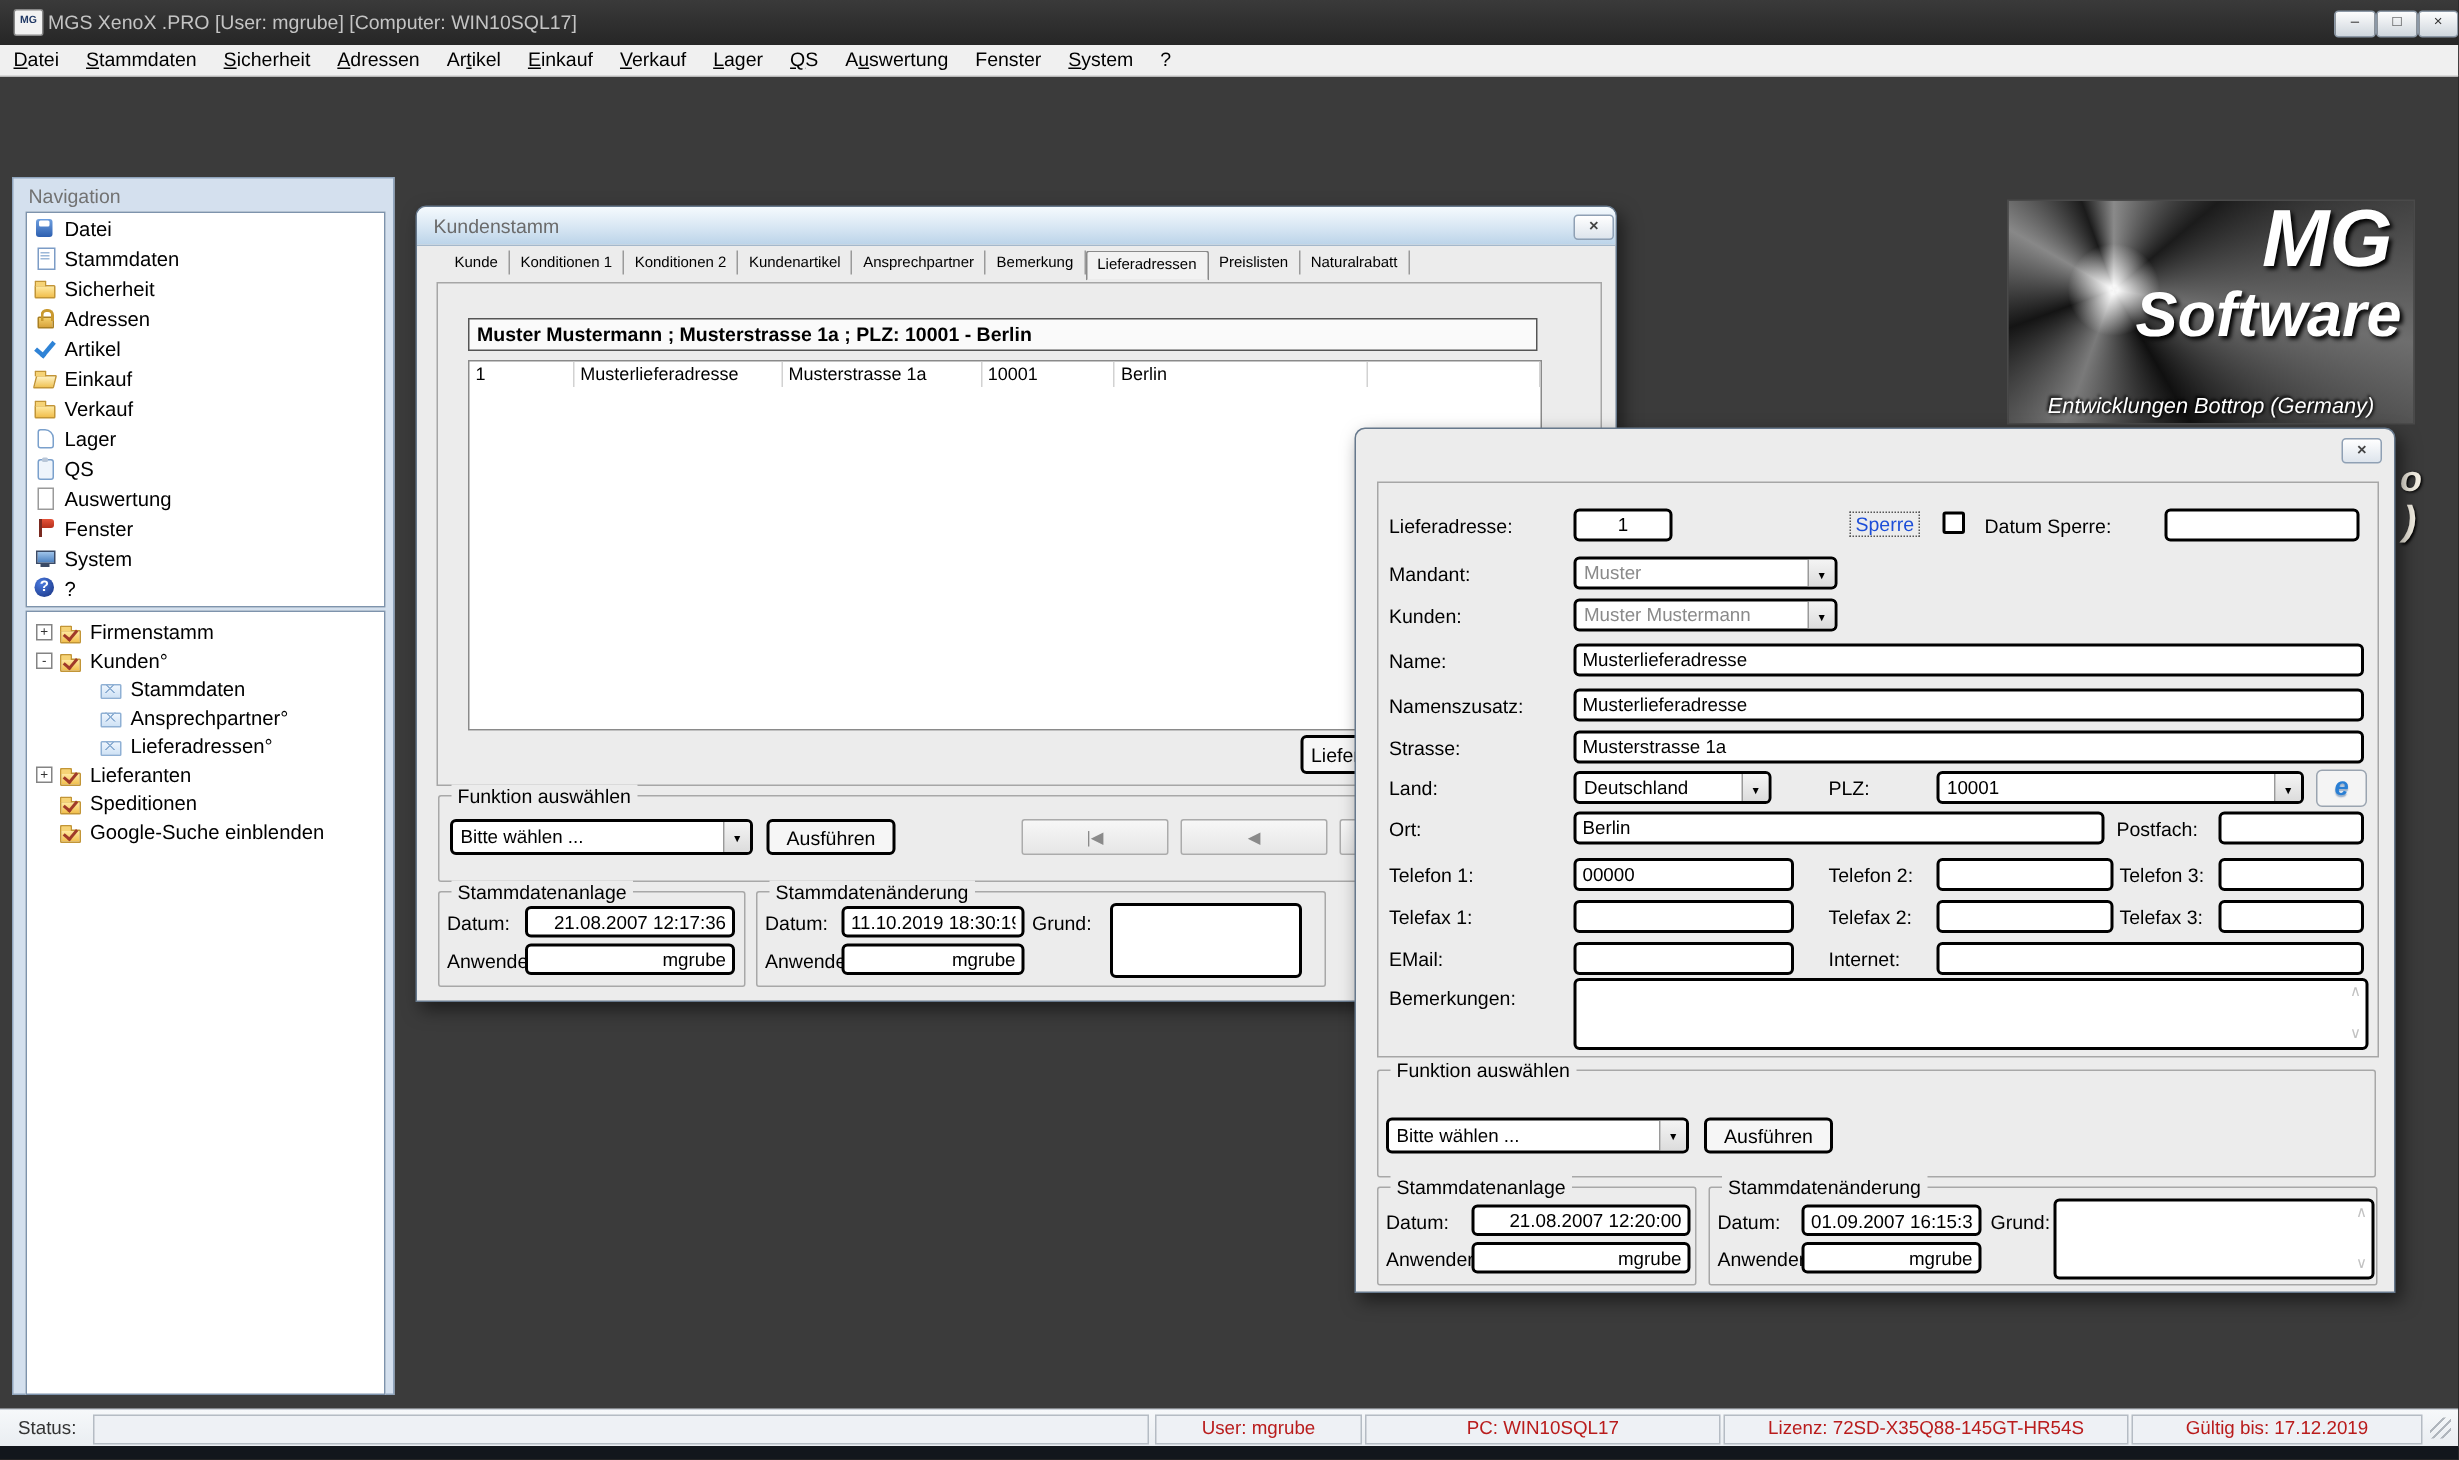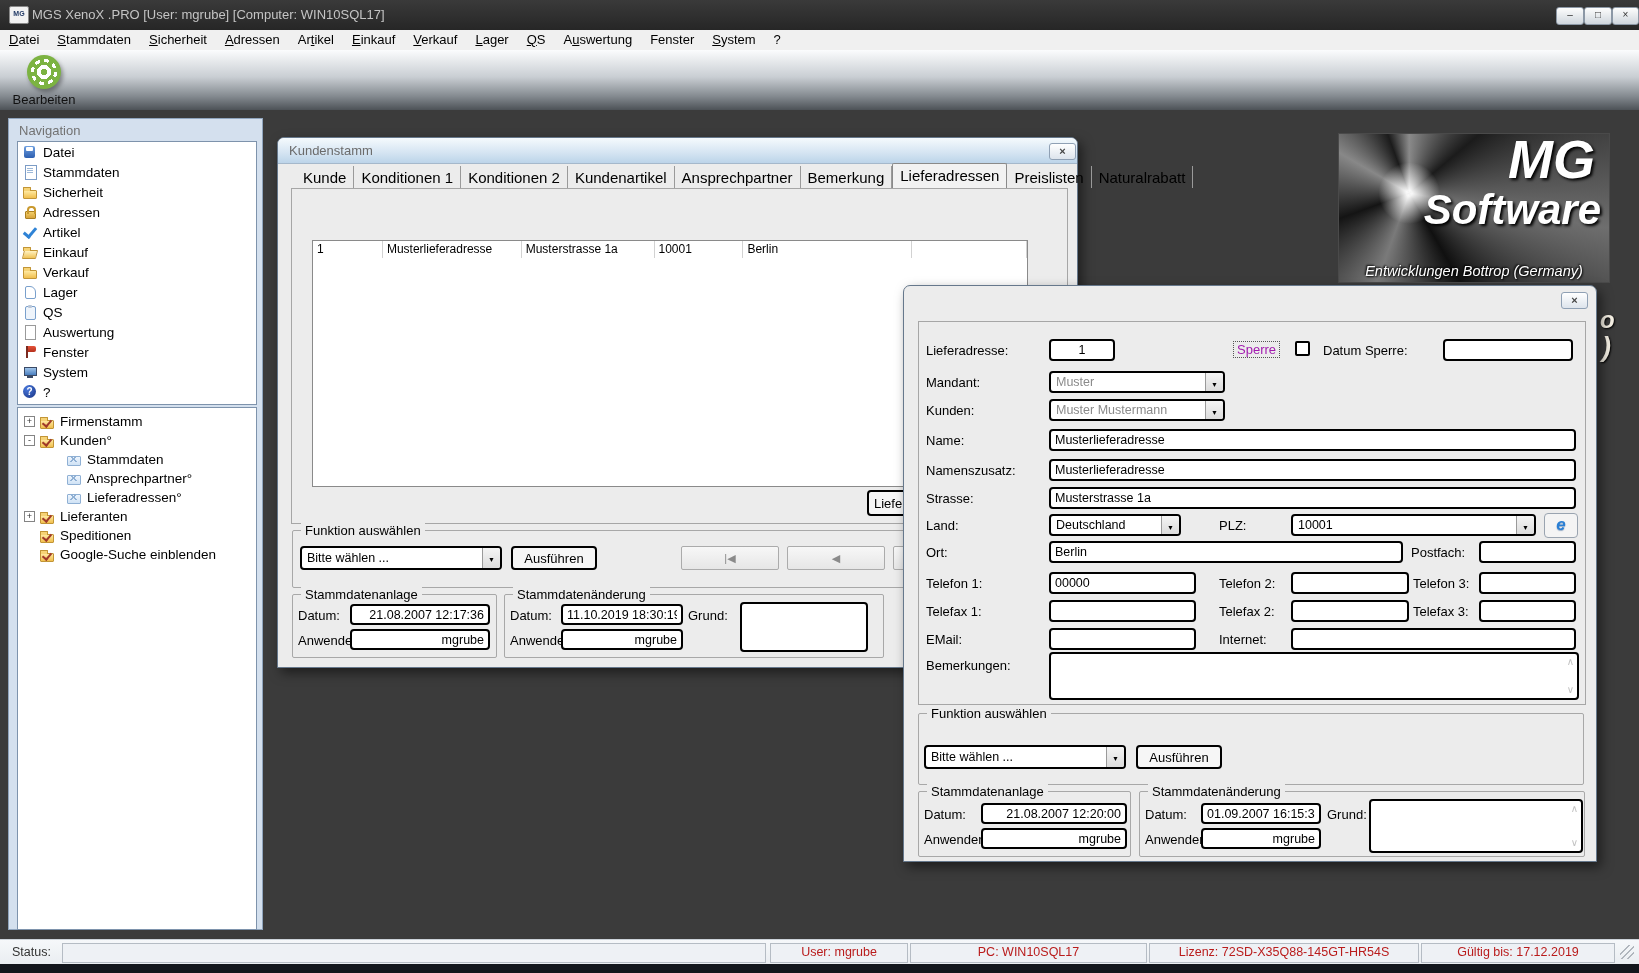--- a/index.html
+++ b/index.html
@@ -65,21 +65,21 @@
   .ni-help::before{content:"?";position:absolute;left:1px;top:1px;width:13px;height:13px;background:radial-gradient(circle at 35% 30%,#4a7ae0,#16307e);border-radius:50%;color:#fff;font-size:10px;font-weight:bold;text-align:center;line-height:13px;}
   .ti-envelope::before{content:"";position:absolute;left:1px;top:4px;width:12px;height:8px;background:linear-gradient(#eef5fd,#cfe2f5);border:1px solid #8fb0d4;border-radius:1px;}
   .ti-envelope::after{content:"";position:absolute;left:2px;top:4px;width:11px;height:6px;
     background:linear-gradient(135deg,transparent 46%,#8fb0d4 46% 54%,transparent 54%),linear-gradient(225deg,transparent 46%,#8fb0d4 46% 54%,transparent 54%);}
   .chk{position:absolute;left:5px;top:4px;width:4px;height:7px;border-right:2px solid #a03a2a;border-bottom:2px solid #a03a2a;transform:rotate(40deg);}
   
   .win{position:absolute;background:#ececec;border:1px solid #66788c;border-radius:7px 7px 0 0;box-shadow:4px 5px 12px rgba(0,0,0,.5);box-sizing:border-box;}
   .wtitle{position:absolute;left:0;top:0;right:0;height:26px;background:linear-gradient(#f5fafd,#d7e6f3 55%,#bcd4e9);border-bottom:1px solid #a5b8cb;border-radius:6px 6px 0 0;color:#6b6b6b;font-size:13px;line-height:26px;padding-left:11px;box-sizing:border-box;}
   .wclose{position:absolute;top:5px;width:27px;height:17px;background:linear-gradient(#ffffff,#dde4ec);border:1px solid #8fa0b4;border-radius:3px;color:#444;font-size:11px;font-weight:bold;line-height:15px;text-align:center;box-sizing:border-box;}
   
-  .tabstrip{position:absolute;left:18px;top:29px;right:14px;height:21px;border-bottom:1px solid #8a8a8a;display:flex;align-items:flex-end;font-size:15px;}
+  .tabstrip{position:absolute;left:18px;top:29px;right:14px;height:21px;border-bottom:1px solid #8a8a8a;display:flex;align-items:flex-start;font-size:10px;}
   .tab{padding:3px 7px 2px 7px;border-right:1px solid #9a9a9a;color:#000;white-space:nowrap;}
   .tab.active{border:1px solid #8a8a8a;border-bottom:1px solid #ececec;background:#f2f2f2;border-radius:2px 2px 0 0;margin-bottom:-1px;padding-bottom:4px;}
   .tabpage{position:absolute;border:1px solid #a6a6a6;background:#ececec;}
   
   .lbl{font-size:13px;color:#000;white-space:nowrap;}
   .field{box-sizing:border-box;background:#fff;border:2px solid #000;border-radius:4px;font-family:"Liberation Sans",sans-serif;font-size:12.5px;color:#000;padding:0 4px;outline:none;}
   .right{text-align:right;}
   .center{text-align:center;}
   .combo{box-sizing:border-box;background:#fff;border:2px solid #000;border-radius:4px;overflow:hidden;}
   .combo .cval{position:absolute;left:5px;top:2px;font-size:12.5px;white-space:nowrap;}
@@ -87,21 +87,21 @@
   .combo .cbtn{position:absolute;right:0;top:0;bottom:0;width:17px;background:linear-gradient(#f4f4f4,#dcdcdc);border-left:1px solid #9a9a9a;text-align:center;}
   .combo .cbtn span{font-size:7px;line-height:18px;color:#000;}
   .btnb{box-sizing:border-box;background:#f6f6f6;border:2px solid #000;border-radius:4px;font-family:"Liberation Sans",sans-serif;font-size:13px;color:#000;text-align:center;}
   .recbtn{box-sizing:border-box;background:linear-gradient(#f7f7f7,#e6e6e6);border:1px solid #ababab;border-radius:2px;color:#8a8a8a;font-size:11px;text-align:center;font-family:"Liberation Sans",sans-serif;}
   .grpbox{position:absolute;border:1px solid #a8a8a8;border-radius:2px;box-sizing:border-box;}
   .legend{position:absolute;top:-8px;left:8px;background:#ececec;padding:0 4px;font-size:13px;color:#000;white-space:nowrap;}
   .tarea{box-sizing:border-box;background:#fff;border:2px solid #000;border-radius:4px;}
   .sarr{position:absolute;right:3px;color:#c2c2c2;font-size:10px;line-height:10px;}
   .sarr.up{top:3px;} .sarr.dn{bottom:3px;}
   .checkbox{box-sizing:border-box;width:15px;height:15px;background:#fff;border:2px solid #000;border-radius:2px;}
-  .dotlbl{font-size:13px;color:#a21caf;border:1px dotted #555;padding:0 3px;}
+  .dotlbl{font-size:13px;color:#1d4ed8;border:1px dotted #555;padding:0 3px;}
   .globebtn{box-sizing:border-box;background:#f4f4f4;border:1px solid #9aa4b0;border-radius:4px;text-align:center;}
   .globebtn .e{font-size:17px;font-weight:bold;font-style:italic;color:#2a7fd4;line-height:22px;text-shadow:0 1px 1px rgba(0,60,130,.4);}
   
   .grid{background:#fff;border:1px solid #8a8a8a;box-sizing:border-box;overflow:hidden;}
   .gr{display:flex;}
   .th{box-sizing:border-box;border-right:1px solid #aaa;border-bottom:1px solid #8a8a8a;font-size:12px;line-height:17px;padding-left:4px;height:18px;background:#fdfdfd;white-space:nowrap;overflow:hidden;}
   .td{box-sizing:border-box;border-right:1px solid #d2d2d2;font-size:12px;line-height:17px;padding-left:4px;height:17px;white-space:nowrap;overflow:hidden;}
   .summary{box-sizing:border-box;background:#fafafa;border:1px solid #555;font-size:13px;font-weight:bold;line-height:20px;padding-left:5px;white-space:nowrap;overflow:hidden;}
   
   .logo{left:1338px;top:133px;width:272px;height:150px;border:1px solid #4a4a4a;box-sizing:border-box;
@@ -135,26 +135,20 @@
       <span class="menu-item"><u>E</u>inkauf</span>
       <span class="menu-item"><u>V</u>erkauf</span>
       <span class="menu-item"><u>L</u>ager</span>
       <span class="menu-item"><u>Q</u>S</span>
       <span class="menu-item">A<u>u</u>swertung</span>
       <span class="menu-item">Fenster</span>
       <span class="menu-item"><u>S</u>ystem</span>
       <span class="menu-item">?</span>
     </div>
 
-  <div class="toolbar abs">
-    <div class="tool-btn">
-      <span class="gear-circle"></span>
-      <span class="tool-label">Bearbeiten</span>
-    </div>
-  </div>
 
   <div class="logo abs">
     <span class="l1">MG</span>
     <span class="l2">Software</span>
     <span class="l3">Entwicklungen Bottrop (Germany)</span>
   </div>
 
   <span class="frag" style="left:1600px;top:306px;font-size:24px;">o</span>
   <span class="frag" style="left:1602px;top:332px;font-size:27px;">)</span>
 
@@ -275,20 +269,21 @@
         <div class="tab">Konditionen 2</div>
         <div class="tab">Kundenartikel</div>
         <div class="tab">Ansprechpartner</div>
         <div class="tab">Bemerkung</div>
         <div class="tab active">Lieferadressen</div>
         <div class="tab">Preislisten</div>
         <div class="tab">Naturalrabatt</div>
       </div>
     <div class="tabpage" style="left:13px;top:50px;width:775px;height:334px;"></div>
 
+    <div class="summary abs" style="left:34px;top:74px;width:713px;height:22px;">Muster Mustermann ; Musterstrasse 1a ; PLZ: 10001 - Berlin</div>
 
     <div class="grid abs" style="left:34px;top:102px;width:716px;height:247px;" id="adrgrid">
         <div class="gr">
           <div class="td" style="width: 70px;">1</div>
           <div class="td" style="width: 139px;">Musterlieferadresse</div>
           <div class="td" style="width: 133px;">Musterstrasse 1a</div>
           <div class="td" style="width: 89px;">10001</div>
           <div class="td" style="width: 169px;">Berlin</div>
           <div class="td" style="width: 115px;"></div>
         </div>

